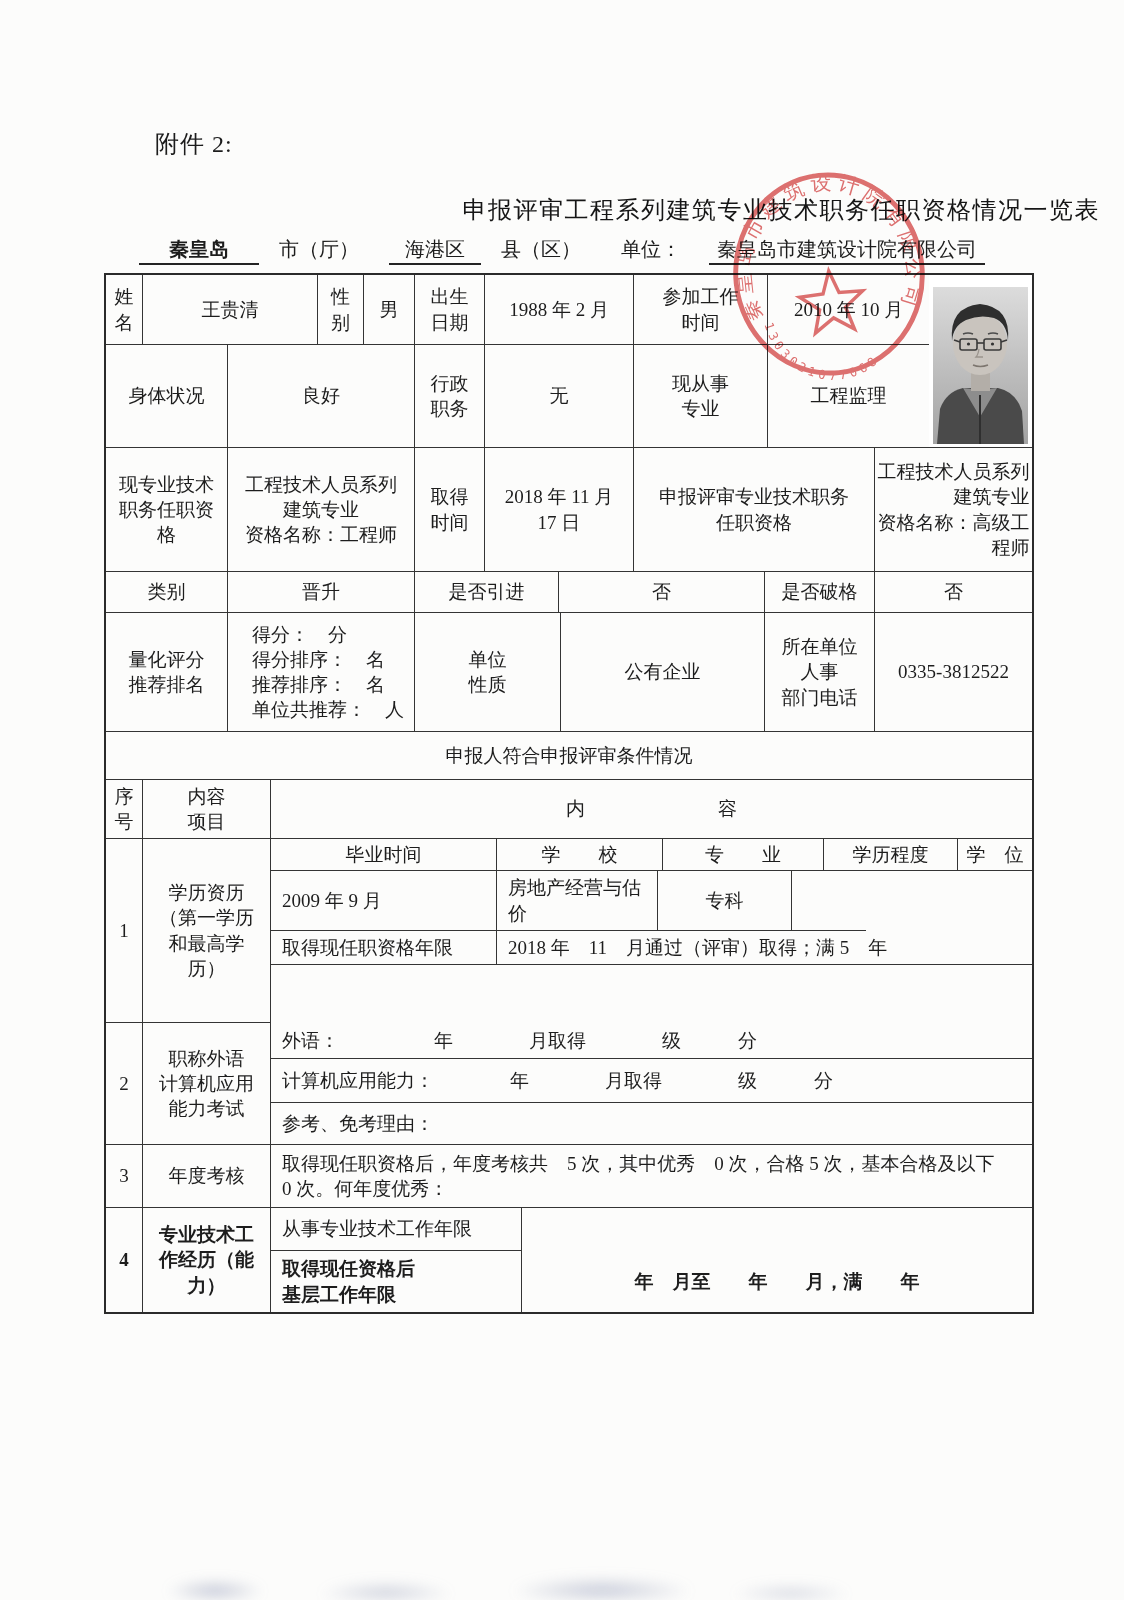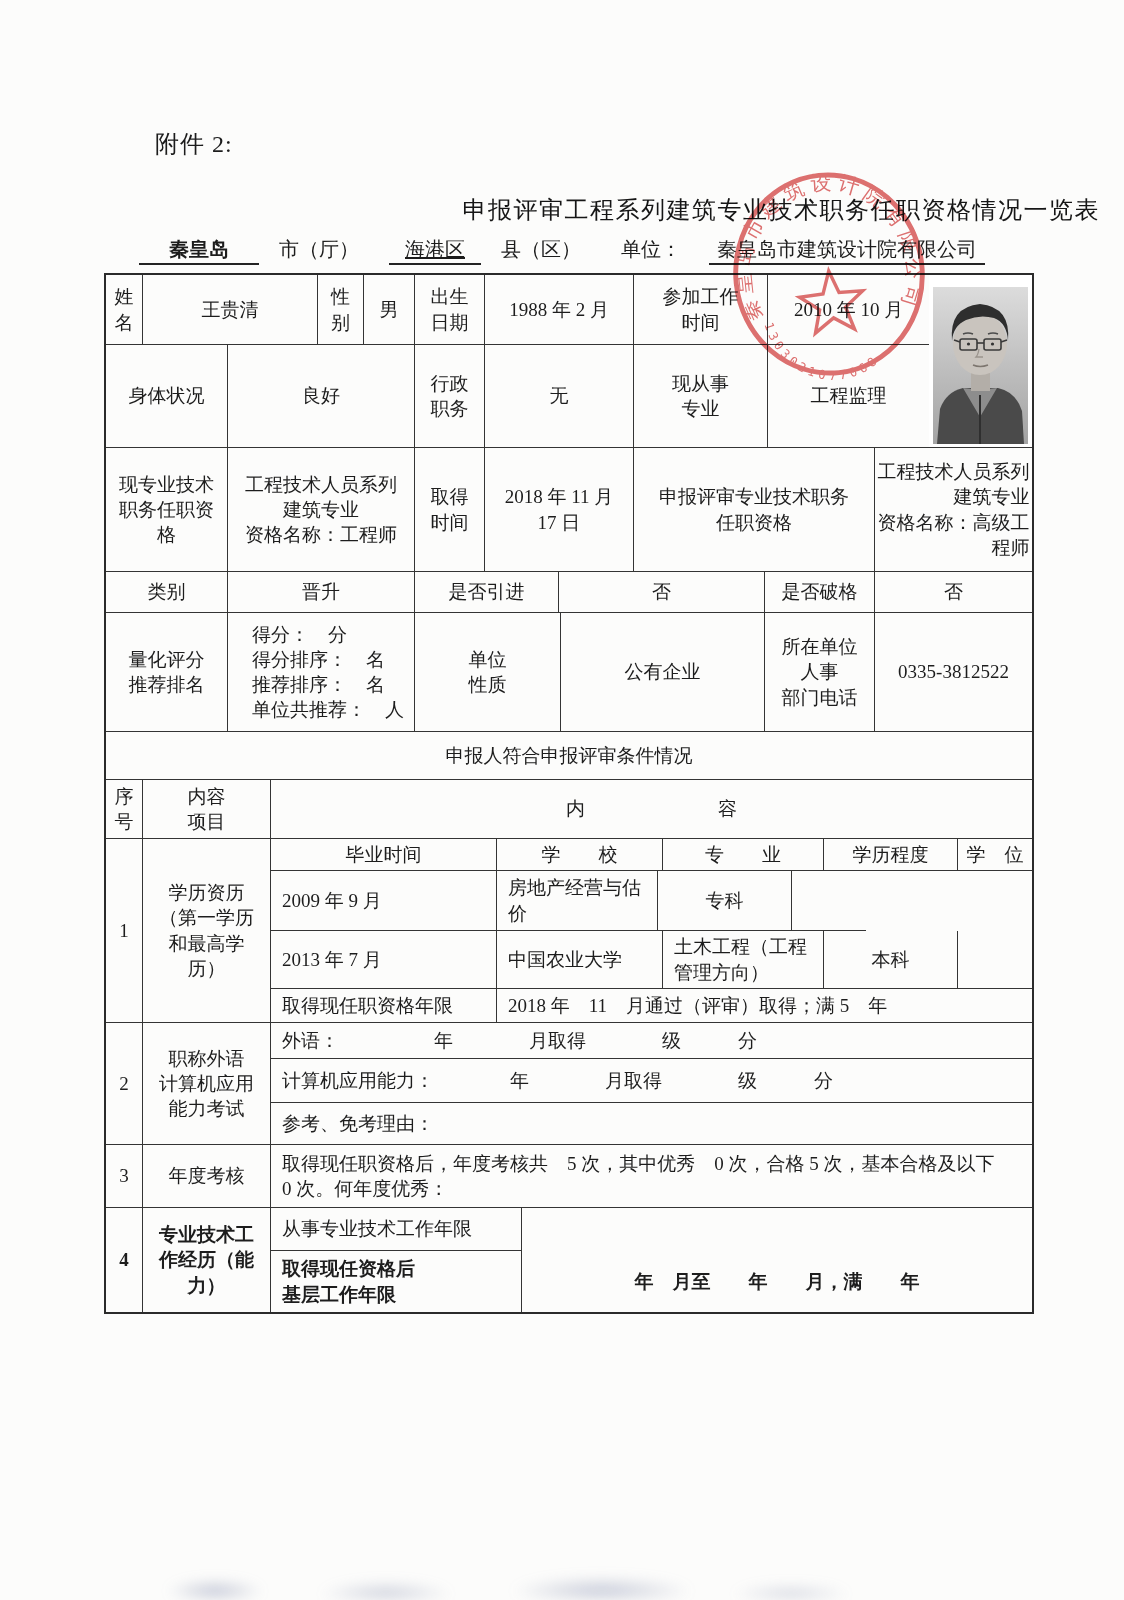--- a/index.html
+++ b/index.html
@@ -4,21 +4,21 @@
 <style>
   html,body{margin:0;padding:0;}
   body{width:1124px;height:1600px;background:#ffffff;font-family:"Liberation Serif","DejaVu Serif",serif;}
   .page{position:relative;width:1124px;height:1600px;background:#fcfcfb;overflow:hidden;}
 
   .attachment{position:absolute;left:155px;top:128px;font-size:24px;color:#1c1c1c;letter-spacing:1px;}
   .title{position:absolute;left:0;top:194px;width:1100px;text-align:right;font-size:24px;color:#161616;letter-spacing:1.5px;}
   .header-line{position:absolute;left:0;top:236px;width:1124px;text-align:center;font-size:20px;color:#1c1c1c;white-space:nowrap;}
   .u{display:inline-block;border-bottom:2px solid #242424;}
   .u1{padding:0 30px;font-weight:bold;}
-  .u2{padding:0 16px;margin-left:10px;text-decoration:underline;}
+  .u2{padding:0 16px;margin-left:10px;}
   .u3{padding:0 8px;margin-left:8px;}
   .hl-lab{margin:0 20px;}
 
   .tbl{position:absolute;left:104px;top:273px;width:930px;border:2px solid #2b2b2b;box-sizing:border-box;}
   .row{display:flex;}
   .col{display:block;}
   .c{box-sizing:border-box;border-right:1px solid #343434;border-bottom:1px solid #343434;
      display:flex;align-items:center;justify-content:center;text-align:center;
      white-space:pre-line;line-height:1.32;font-size:19px;color:#1d1d1d;overflow:hidden;}
   .nr{border-right:none;text-align:right;}
@@ -180,28 +180,20 @@
           <div class="c" style="width:134px">学历程度</div>
           <div class="c nr" style="width:74px">学　位</div>
         </div>
         <div class="row" style="height:60px">
           <div class="c lt" style="width:226px">2009 年 9 月</div>
           <div class="c lt" style="width:161px">房地产经营与估
 价</div>
           <div class="c" style="width:134px">专科</div>
           <div class="c nr" style="width:74px"></div>
         </div>
-        <div class="row" style="height:58px">
-          <div class="c lt" style="width:226px">2013 年 7 月</div>
-          <div class="c lt" style="width:166px">中国农业大学</div>
-          <div class="c lt" style="width:161px">土木工程（工程
-管理方向）</div>
-          <div class="c" style="width:134px">本科</div>
-          <div class="c nr" style="width:74px"></div>
-        </div>
         <div class="row" style="height:34px">
           <div class="c lt" style="width:226px">取得现任职资格年限</div>
           <div class="c lt nr" style="width:535px">2018 年　11　月通过（评审）取得；满 5　年</div>
         </div>
       </div>
     </div>
 
     <div class="row">
       <div class="c" style="width:37px;height:122px">2</div>
       <div class="c" style="width:128px;height:122px">职称外语

